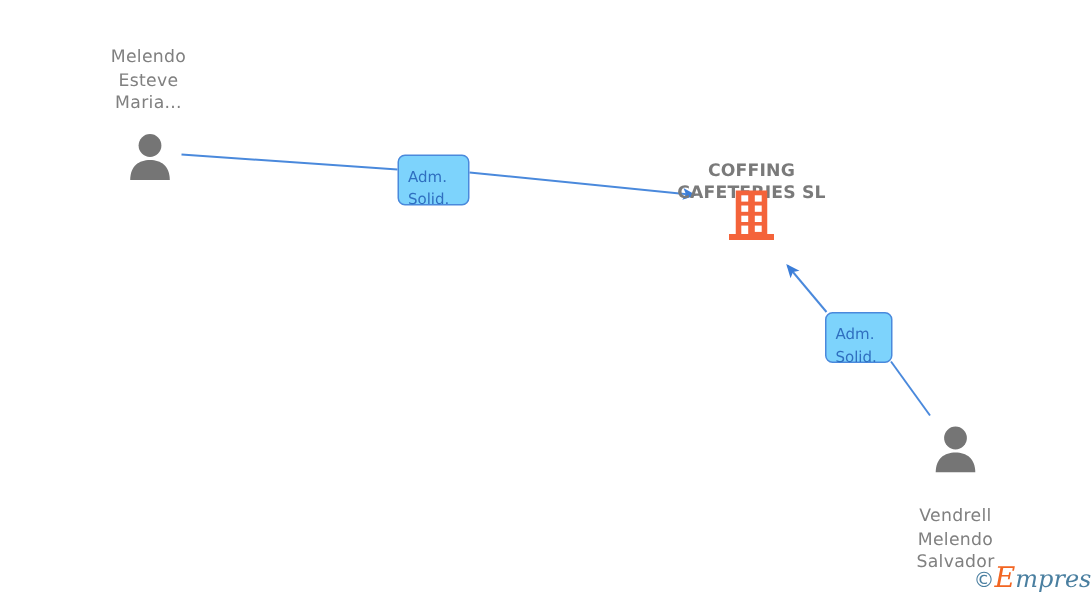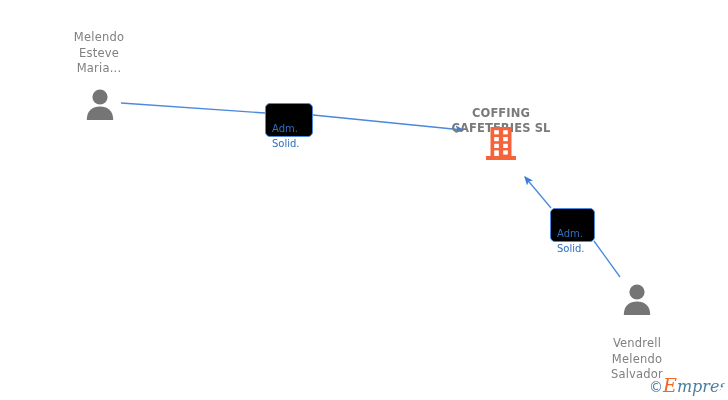--- a/index.html
+++ b/index.html
@@ -9,21 +9,20 @@
   }
   body {
     font-family: "DejaVu Sans", sans-serif;
   }
   #graph {
     position: relative;
     width: 728px;
     height: 400px;
     background: #ffffff;
     overflow: hidden;
-    border-radius: 30px;
   }
   .edge-layer {
     position: absolute;
     left: 0;
     top: 0;
     width: 728px;
     height: 400px;
   }
   .node {
     position: absolute;
@@ -45,28 +44,28 @@
     font-size: 11.5px;
     line-height: 15px;
     font-weight: bold;
     font-family: "DejaVu Sans", sans-serif;
     white-space: pre-line;
     letter-spacing: 0.1px;
   }
   .edge-box {
     position: absolute;
     box-sizing: border-box;
-    background: #000000;
+    background: #7dd3fc;
     border: 1px solid #4a89dc;
     border-radius: 5px;
     color: #2f6fc0;
     font-size: 10px;
     line-height: 15px;
     font-family: "DejaVu Sans", sans-serif;
-    padding: 17px 0 0 6px;
+    padding: 7px 0 0 6px;
     white-space: pre-line;
   }
   .watermark {
     position: absolute;
     font-size: 15px;
     line-height: 15px;
     white-space: nowrap;
   }
   .wm-c {
     color: #4a7fa0;

